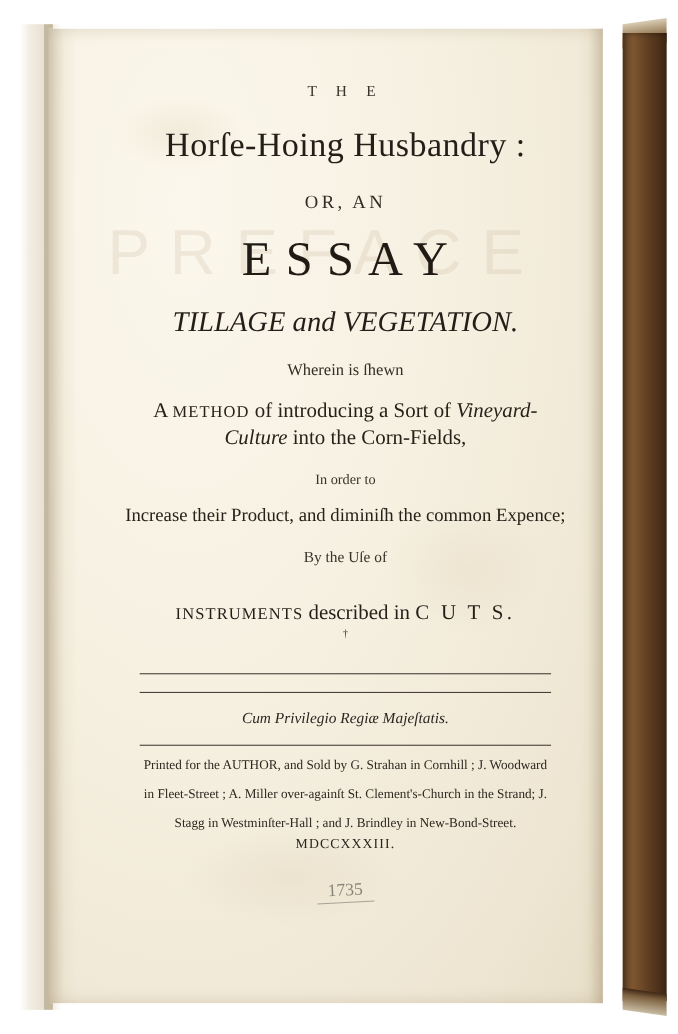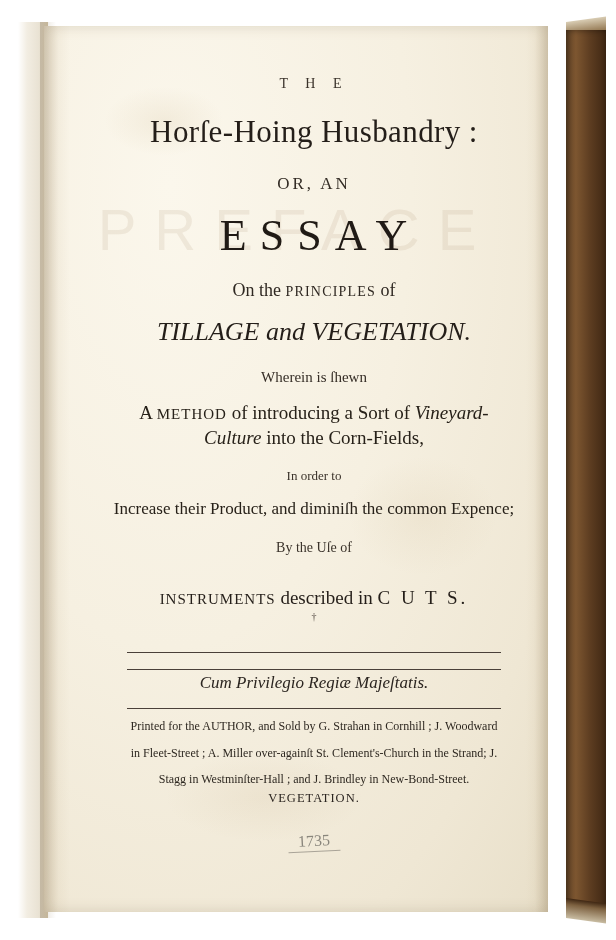--- a/index.html
+++ b/index.html
@@ -227,23 +227,23 @@
   }
   .byit .blot {
     position: absolute;
     left: 240px;
     top: 2px;
     font-size: 17px;
     color: rgba(120,96,72,0.28);
     letter-spacing: 2px;
   }
   .privilege {
-    font-size: 17px;
+    font-size: 14px;
     font-style: italic;
-    margin-top: 4px;
+    margin-top: 16px;
     margin-bottom: 12px;
     color: #2b2520;
     font-family: Liberation Serif, serif;
   }
   .london {
     font-size: 18px;
     letter-spacing: 5px;
     margin-top: 24px;
     color: #241e19;
   }
@@ -309,21 +309,20 @@
     <div id="title-block">
 
       <p class="line the">T H E</p>
 
       <p class="line maintitle">Horſe-Hoing Husbandry :</p>
 
       <p class="line oran">OR, AN</p>
 
       <p class="line essay">ESSAY</p>
 
-      <p class="line principles"><span>On the </span><span class="sc">PRINCIPLES</span><span> of</span></p>
 
       <p class="line tillage">TILLAGE and VEGETATION.</p>
 
       <p class="line wherein">Wherein is ſhewn</p>
 
       <p class="line method"><span>A </span><span class="sc">METHOD</span><span> of introducing a Sort of </span><i>Vineyard-</i></p>
 
       <p class="line method2"><i>Culture</i><span> into the Corn-Fields,</span></p>
 
       <p class="line inorder">In order to</p>
@@ -341,21 +340,21 @@
 
       <p class="line privilege">Cum Privilegio Regiæ Majeſtatis.</p>
 
       <div class="rule" id="rule3"></div>
 
 
       <p class="line imprint">Printed for the AUTHOR, and Sold by G. Strahan in Cornhill ; J. Woodward</p>
       <p class="line imprint">in Fleet-Street ; A. Miller over-againſt St. Clement's-Church in the Strand; J.</p>
       <p class="line imprint">Stagg in Westminſter-Hall ; and J. Brindley in New-Bond-Street.</p>
 
-      <p class="line date">VEGETATION.</p>
+      <p class="line date">MDCCXXXIII.</p>
 
       <p class="line">
         <span class="pencil">
           <span>1735</span>
           <span class="pencil-underline"></span>
         </span>
       </p>
 
     </div>
   </div>

